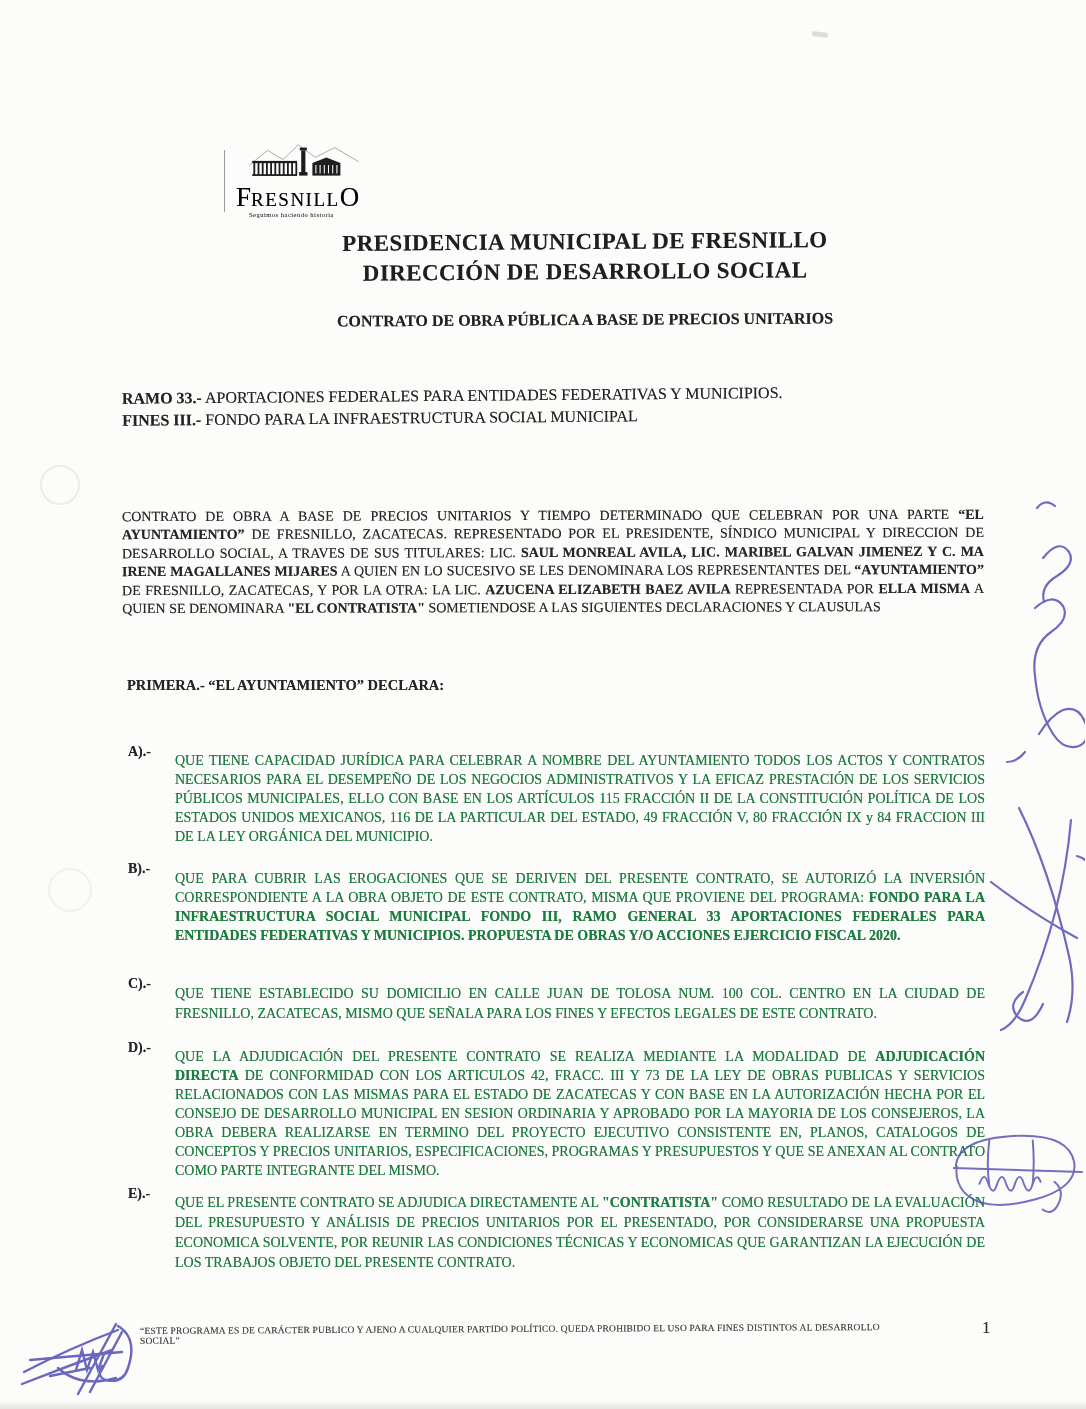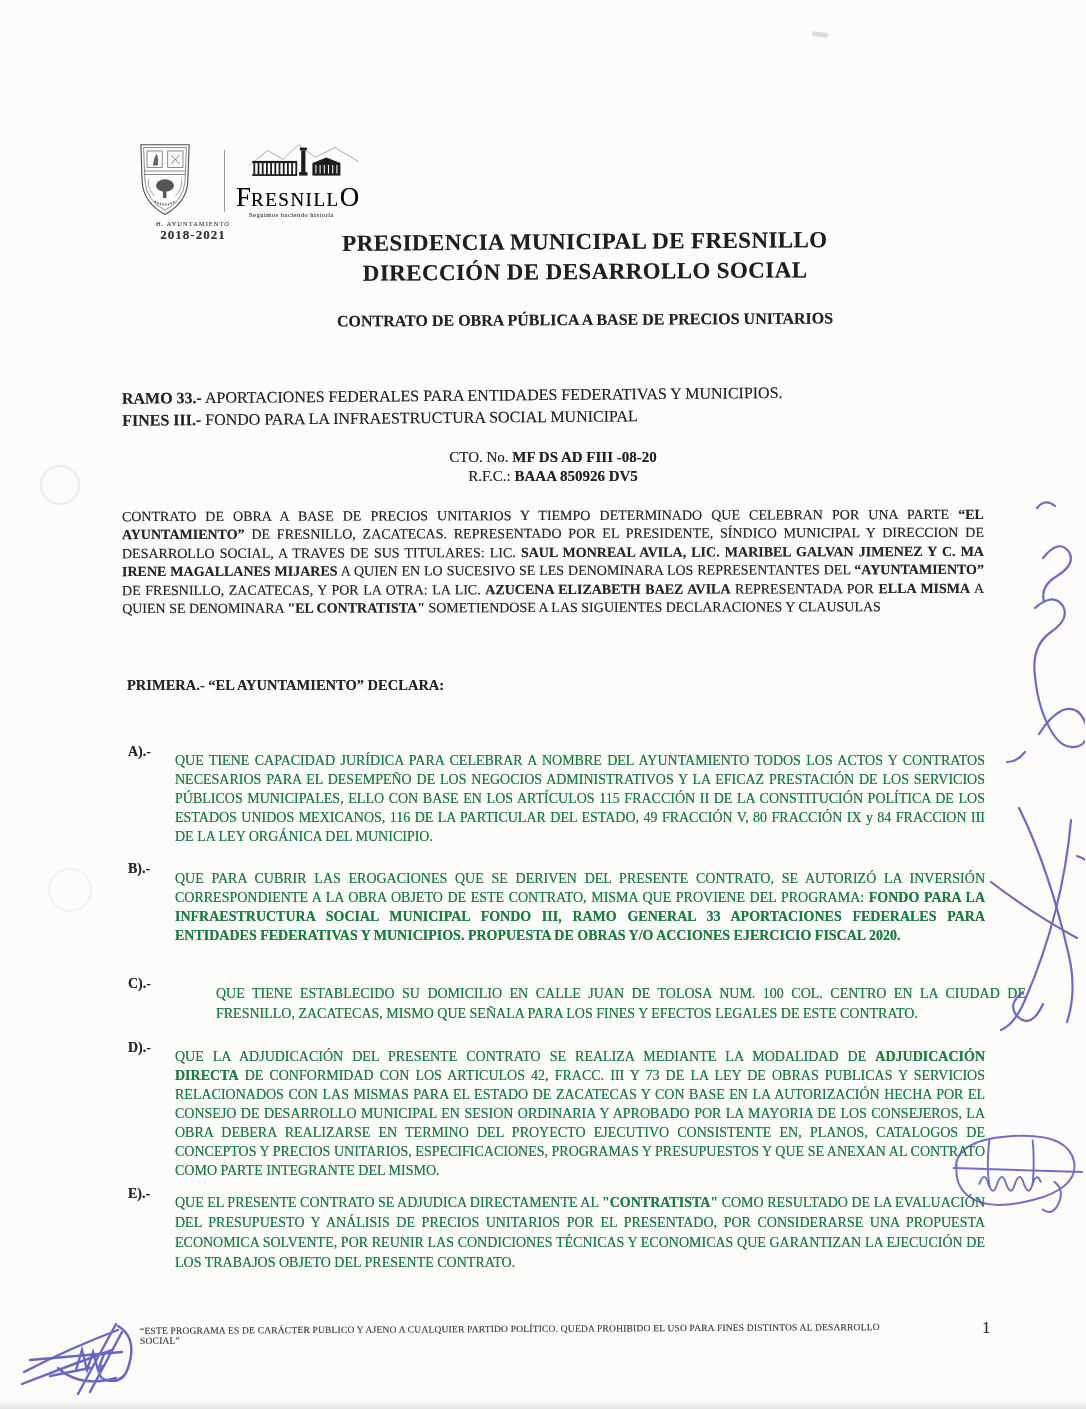--- a/index.html
+++ b/index.html
@@ -47,43 +47,20 @@
   .artifact-circle{border-radius:50%;border:2px solid #ececea;}
   .corner-dash{left:812px;top:32px;width:16px;height:5px;background:#dcdcda;transform:rotate(8deg);border-radius:2px;}
   .bottom-band{left:0;bottom:0;width:100%;height:9px;background:linear-gradient(to top,#cfcfcd,rgba(207,207,205,0));opacity:.55;}
   svg{display:block;}
 </style>
 </head>
 <body>
 
 <div class="page">
 
-  <div class="abs shield-wrap">
-    <svg width="64" height="76" viewBox="0 0 90 110">
-      <g fill="none" stroke="#4d4d4d" stroke-width="1.6">
-        <path d="M10,4 h70 l-2,54 q-2,30 -33,47 q-31,-17 -33,-47 z"></path>
-        <path d="M14,8 h62 l-2,49 q-2,27 -29,42 q-27,-15 -29,-42 z" stroke-width="0.9"></path>
-      </g>
-      <g stroke="#5a5a5a" fill="none" stroke-width="1">
-        <rect x="19" y="13" width="22" height="24"></rect>
-        <rect x="49" y="13" width="22" height="24"></rect>
-        <path d="M28,34 q2,-13 5,-16 q3,8 1,16" fill="#666"></path>
-        <path d="M54,19 l6,7 l6,-7 M54,32 l6,-7 l6,7"></path>
-        <path d="M16,42 h58 M15,47 h60"></path>
-      </g>
-      <g>
-        <ellipse cx="45" cy="63" rx="13" ry="9" fill="#565656"></ellipse>
-        <rect x="42" y="69" width="5" height="12" fill="#565656"></rect>
-        <path d="M21,54 q-2,14 9,24 M69,54 q2,14 -9,24" stroke="#7d7d7d" fill="none"></path>
-        <path d="M30,86 q15,9 30,0" stroke="#5a5a5a" fill="none" stroke-width="2.6" stroke-dasharray="2,2"></path>
-      </g>
-    </svg>
-    <div class="shield-cap1 fuzz">H. AYUNTAMIENTO</div>
-    <div class="shield-cap2 fuzz">2018-2021</div>
-  </div>
 
   <div class="abs logo-divider"></div>
 
   <div class="abs fres-art">
     <svg width="112" height="46" viewBox="0 0 160 62">
       <path d="M2,34 L28,13 L50,26 L72,5 L96,23 L124,9 L158,29" fill="none" stroke="#8a8a8a" stroke-width="1"></path>
       <rect x="6" y="28" width="64" height="3.2" fill="#1d1d1d"></rect>
       <path d="M9,31 v17 M15,31 v17 M21,31 v17 M27,31 v17 M33,31 v17 M39,31 v17 M45,31 v17 M51,31 v17 M57,31 v17 M63,31 v17 M69,31 v17" stroke="#1d1d1d" stroke-width="2.6" fill="none"></path>
       <rect x="6" y="47" width="64" height="2.5" fill="#1d1d1d"></rect>
       <rect x="74" y="9" width="10" height="4" fill="#1d1d1d"></rect>
@@ -101,37 +78,33 @@
     <div class="title-line fuzz">PRESIDENCIA MUNICIPAL DE FRESNILLO</div>
     <div class="title-line fuzz">DIRECCIÓN DE DESARROLLO SOCIAL</div>
   </div>
   <div class="abs subtitle fuzz">CONTRATO DE OBRA PÚBLICA A BASE DE PRECIOS UNITARIOS</div>
 
   <div class="abs program fuzz">
     <div><b>RAMO 33.-</b><span> APORTACIONES FEDERALES PARA ENTIDADES FEDERATIVAS Y MUNICIPIOS.</span></div>
     <div><b>FINES III.-</b><span> FONDO PARA LA INFRAESTRUCTURA SOCIAL MUNICIPAL</span></div>
   </div>
 
-  <div class="abs cto-wrap fuzz">
-    <div><span>CTO. No. </span><b>MF DS AD FIII -08-20</b></div>
-    <div><span>R.F.C.: </span><b>BAAA 850926 DV5</b></div>
-  </div>
 
   <div class="abs intro para fuzz"><span>CONTRATO DE OBRA A BASE DE PRECIOS UNITARIOS Y TIEMPO DETERMINADO QUE CELEBRAN POR UNA PARTE </span><b>“EL AYUNTAMIENTO”</b><span> DE FRESNILLO, ZACATECAS. REPRESENTADO POR EL PRESIDENTE, SÍNDICO MUNICIPAL Y DIRECCION DE DESARROLLO SOCIAL, A TRAVES DE SUS TITULARES: LIC. </span><b>SAUL MONREAL AVILA, LIC. MARIBEL GALVAN JIMENEZ Y C. MA IRENE MAGALLANES MIJARES</b><span> A QUIEN EN LO SUCESIVO SE LES DENOMINARA LOS REPRESENTANTES DEL </span><b>“AYUNTAMIENTO”</b><span> DE FRESNILLO, ZACATECAS, Y POR LA OTRA: LA LIC. </span><b>AZUCENA ELIZABETH BAEZ AVILA</b><span> REPRESENTADA POR </span><b>ELLA MISMA</b><span> A QUIEN SE DENOMINARA </span><b>"EL CONTRATISTA"</b><span> SOMETIENDOSE A LAS SIGUIENTES DECLARACIONES Y CLAUSULAS</span></div>
 
   <div class="abs primera fuzz">PRIMERA.- “EL AYUNTAMIENTO” DECLARA:</div>
 
   <div class="abs item-label fuzz" style="left:128px;top:744px;">A).-</div>
   <div class="abs item-para para fuzz" style="left:175px;top:751px;line-height:19px;"><span>QUE TIENE CAPACIDAD JURÍDICA PARA CELEBRAR A NOMBRE DEL AYUNTAMIENTO TODOS LOS ACTOS Y CONTRATOS NECESARIOS PARA EL DESEMPEÑO DE LOS NEGOCIOS ADMINISTRATIVOS Y LA EFICAZ PRESTACIÓN DE LOS SERVICIOS PÚBLICOS MUNICIPALES, ELLO CON BASE EN LOS ARTÍCULOS 115 FRACCIÓN II DE LA CONSTITUCIÓN POLÍTICA DE LOS ESTADOS UNIDOS MEXICANOS, 116 DE LA PARTICULAR DEL ESTADO, 49 FRACCIÓN V, 80 FRACCIÓN IX y 84 FRACCION III DE LA LEY ORGÁNICA DEL MUNICIPIO.</span></div>
 
   <div class="abs item-label fuzz" style="left:128px;top:861px;">B).-</div>
   <div class="abs item-para para fuzz" style="left:175px;top:869px;line-height:19px;"><span>QUE PARA CUBRIR LAS EROGACIONES QUE SE DERIVEN DEL PRESENTE CONTRATO, SE AUTORIZÓ LA INVERSIÓN CORRESPONDIENTE A LA OBRA OBJETO DE ESTE CONTRATO, MISMA QUE PROVIENE DEL PROGRAMA: </span><b>FONDO PARA LA INFRAESTRUCTURA SOCIAL MUNICIPAL FONDO III, RAMO GENERAL 33 APORTACIONES FEDERALES PARA ENTIDADES FEDERATIVAS Y MUNICIPIOS. PROPUESTA DE OBRAS Y/O ACCIONES EJERCICIO FISCAL 2020.</b></div>
 
   <div class="abs item-label fuzz" style="left:128px;top:976px;">C).-</div>
-  <div class="abs item-para para fuzz" style="left:175px;top:984px;line-height:20px;margin-left:41px;"><span>QUE TIENE ESTABLECIDO SU DOMICILIO EN CALLE JUAN DE TOLOSA NUM. 100 COL. CENTRO EN LA CIUDAD DE FRESNILLO, ZACATECAS, MISMO QUE SEÑALA PARA LOS FINES Y EFECTOS LEGALES DE ESTE CONTRATO.</span></div>
+  <div class="abs item-para para fuzz" style="left:175px;top:984px;line-height:20px;"><span>QUE TIENE ESTABLECIDO SU DOMICILIO EN CALLE JUAN DE TOLOSA NUM. 100 COL. CENTRO EN LA CIUDAD DE FRESNILLO, ZACATECAS, MISMO QUE SEÑALA PARA LOS FINES Y EFECTOS LEGALES DE ESTE CONTRATO.</span></div>
 
   <div class="abs item-label fuzz" style="left:128px;top:1040px;">D).-</div>
   <div class="abs item-para para fuzz" style="left:175px;top:1047px;line-height:19px;"><span>QUE LA ADJUDICACIÓN DEL PRESENTE CONTRATO SE REALIZA MEDIANTE LA MODALIDAD DE </span><b>ADJUDICACIÓN DIRECTA</b><span> DE CONFORMIDAD CON LOS ARTICULOS 42, FRACC. III Y 73 DE LA LEY DE OBRAS PUBLICAS Y SERVICIOS RELACIONADOS CON LAS MISMAS PARA EL ESTADO DE ZACATECAS Y CON BASE EN LA AUTORIZACIÓN HECHA POR EL CONSEJO DE DESARROLLO MUNICIPAL EN SESION ORDINARIA Y APROBADO POR LA MAYORIA DE LOS CONSEJEROS, LA OBRA DEBERA REALIZARSE EN TERMINO DEL PROYECTO EJECUTIVO CONSISTENTE EN, PLANOS, CATALOGOS DE CONCEPTOS Y PRECIOS UNITARIOS, ESPECIFICACIONES, PROGRAMAS Y PRESUPUESTOS Y QUE SE ANEXAN AL CONTRATO COMO PARTE INTEGRANTE DEL MISMO.</span></div>
 
   <div class="abs item-label fuzz" style="left:128px;top:1186px;">E).-</div>
   <div class="abs item-para para fuzz" style="left:175px;top:1193px;line-height:20px;"><span>QUE EL PRESENTE CONTRATO SE ADJUDICA DIRECTAMENTE AL </span><b>"CONTRATISTA"</b><span> COMO RESULTADO DE LA EVALUACIÓN DEL PRESUPUESTO Y ANÁLISIS DE PRECIOS UNITARIOS POR EL PRESENTADO, POR CONSIDERARSE UNA PROPUESTA ECONOMICA SOLVENTE, POR REUNIR LAS CONDICIONES TÉCNICAS Y ECONOMICAS QUE GARANTIZAN LA EJECUCIÓN DE LOS TRABAJOS OBJETO DEL PRESENTE CONTRATO.</span></div>
 
   <div class="abs footer-notice fuzz">“ESTE PROGRAMA ES DE CARÁCTER PUBLICO Y AJENO A CUALQUIER PARTIDO POLÍTICO. QUEDA PROHIBIDO EL USO PARA FINES DISTINTOS AL DESARROLLO SOCIAL”</div>
   <div class="abs page-number fuzz">1</div>
 

